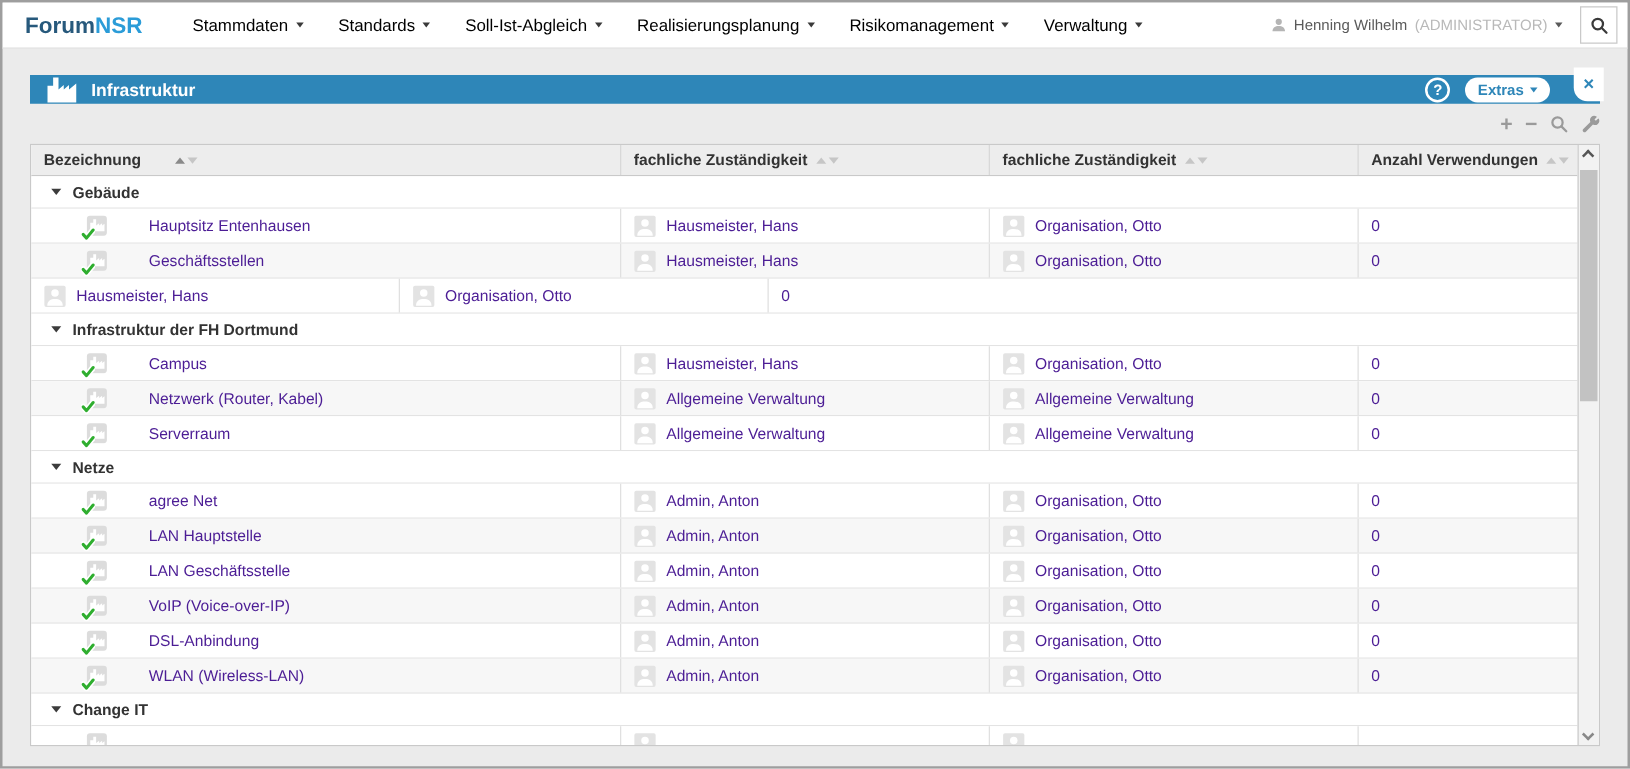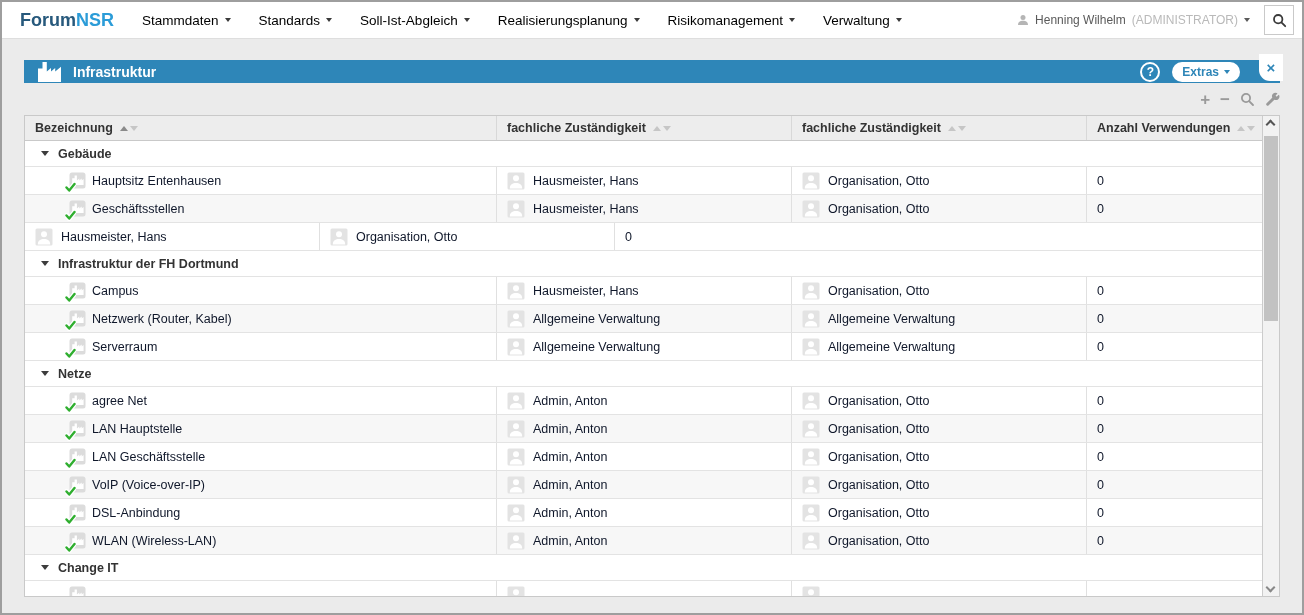--- a/index.html
+++ b/index.html
@@ -6,21 +6,21 @@
   * { box-sizing: border-box; margin: 0; padding: 0; }
   html,body { background:#fff; }
   body { font-family: "Liberation Sans", "DejaVu Sans", sans-serif; }
 
   .page { width:1304px; height:615px; border:2px solid #9e9e9e; background:#ebebeb;
           position:relative; overflow:hidden; }
 
   
   .navbar { height:37px; background:#fff; border-bottom:1px solid #dedede;
             display:flex; align-items:center; padding:0 8px 0 18px; }
-  .logo { font-size:18px; font-weight:700; margin-right:14px; white-space:nowrap; cursor:pointer; }
+  .logo { font-size:18px; font-weight:700; margin-right:26px; white-space:nowrap; cursor:pointer; }
   .logo .p1 { color:#27597c; }
   .logo .p2 { color:#2b9cd8; }
   .menu { display:flex; height:100%; }
   .menu-item { display:flex; align-items:center; gap:6px; padding:0 14px; font-size:13.5px;
                color:#000000; cursor:pointer; white-space:nowrap; }
   .caret { width:0; height:0; border-left:3.5px solid transparent; border-right:3.5px solid transparent;
            border-top:4px solid #3a3a3a; display:inline-block; }
   .user-area { margin-left:auto; display:flex; align-items:center; gap:6px; font-size:12px;
                color:#5a5a5a; cursor:pointer; white-space:nowrap; }
   .user-role { color:#b9b9b9; }
@@ -59,40 +59,40 @@
             font-size:12.5px; color:#333; border-right:1px solid #d8d8d8; cursor:pointer;
             overflow:hidden; white-space:nowrap; }
   .h-cell:last-child { border-right:none; }
   .sort { display:inline-flex; gap:2px; align-items:center; }
   .tri-up   { width:0; height:0; border-left:4px solid transparent; border-right:4px solid transparent;
               border-bottom:5px solid #c6c6c6; }
   .tri-down { width:0; height:0; border-left:4px solid transparent; border-right:4px solid transparent;
               border-top:5px solid #c6c6c6; }
   .tri-up.active { border-bottom-color:#8a8a8a; }
 
-  .c1 { width:472px; }
+  .c1 { width:472px;gap:27px; }
   .c2 { width:295px; }
   .c3 { width:295px; }
   .c4 { flex:1; }
 
   .group-row { display:flex; align-items:center; height:26px; background:#fff;
                border-bottom:1px solid #e3e3e3; padding-left:16px; gap:9px; cursor:pointer;text-align:right; }
   .caret-down { width:0; height:0; border-left:4.5px solid transparent; border-right:4.5px solid transparent;
                 border-top:5.5px solid #3c3c3c; }
   .group-label { font-weight:700; font-size:12.5px; color:#333; }
 
   .data-row { display:flex; height:28px; background:#fff; border-bottom:1px solid #e3e3e3;
               cursor:pointer; }
   .data-row.alt { background:#f7f7f7; }
   .cell { display:flex; align-items:center; border-right:1px solid #e0e0e0; overflow:hidden;
           white-space:nowrap; }
   .cell.c4 { border-right:none; padding-left:10px; }
   .cell.c1 { padding-left:44px; }
   .cell.c2, .cell.c3 { padding-left:10px; }
-  .cell-text { font-size:12.5px; color:#0f172a; }
+  .cell-text { font-size:12.5px; color:#4c1d95; }
   .fac-wrap { position:relative; width:17px; height:17px; margin-right:6px; flex:0 0 auto; }
   .fac-check { position:absolute; left:-4px; bottom:-4px; }
   .person { width:18px; height:18px; margin-right:8px; flex:0 0 auto; display:inline-flex; }
 
   
   .scrollbar { position:absolute; top:0; right:0; bottom:0; width:17px; background:#f2f2f2;
                border-left:1px solid #ccc; }
   .chev { width:7px; height:7px; border-left:2px solid #555; border-top:2px solid #555;
           position:absolute; left:4px; cursor:pointer; }
   .chev.up { top:5px; transform:rotate(45deg); }

